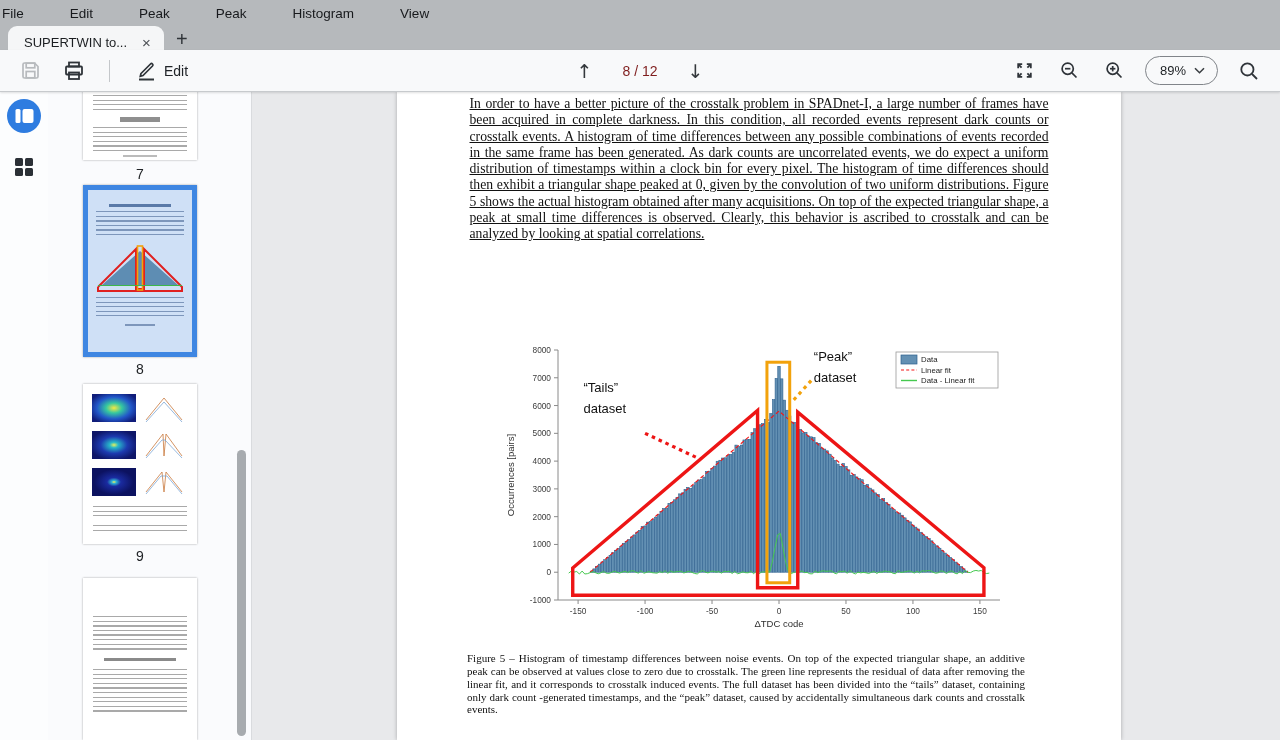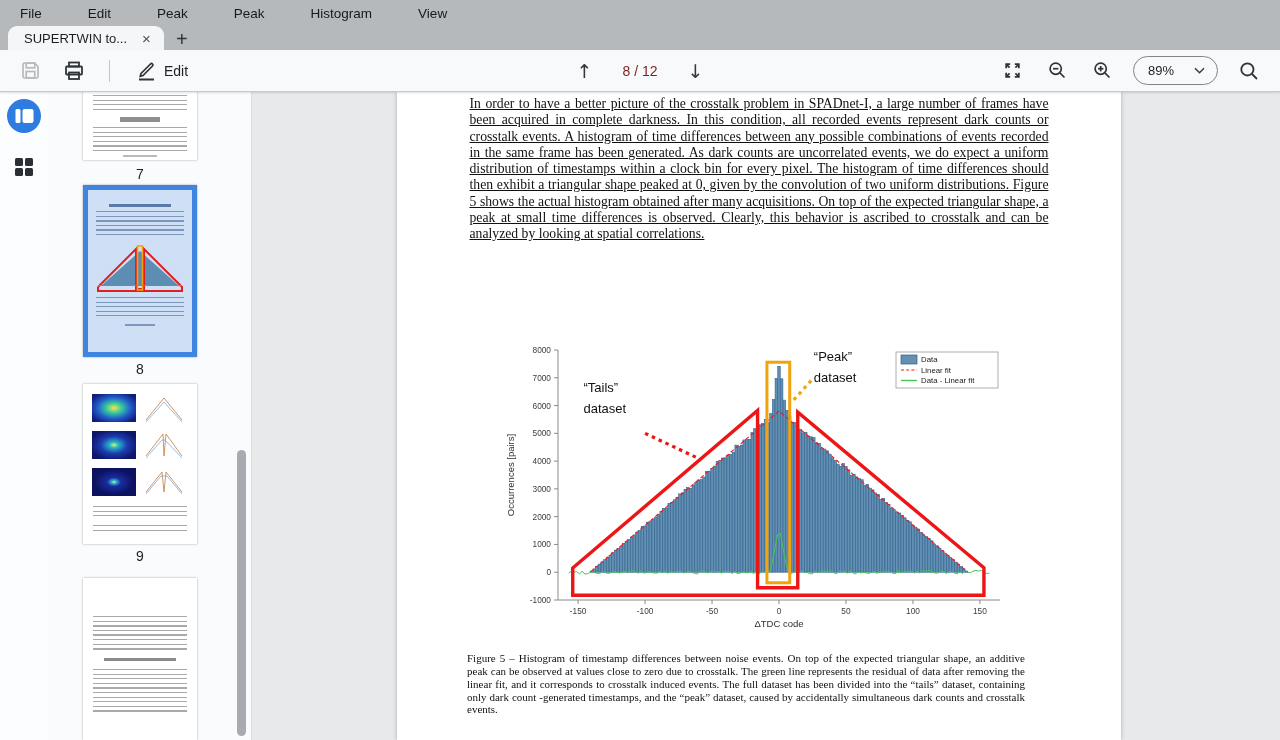--- a/index.html
+++ b/index.html
@@ -1,41 +1,41 @@
 <!DOCTYPE html>
 <html><head>
 <meta charset="utf-8">
 <style>
   * { margin:0; padding:0; box-sizing:border-box; }
   html,body { width:1280px; height:740px; overflow:hidden; }
   body { font-family:"Liberation Sans", sans-serif; background:#e8e9eb; }
   .app { width:1280px; height:740px; display:flex; flex-direction:column; }
 
   
-  .menubar { height:26px; background:#b6b9bc; display:flex; align-items:center; padding-left:20px; gap:46px; flex:none; }
+  .menubar { height:26px; background:#b6b9bc; display:flex; align-items:center; padding-left:2px; gap:46px; flex:none; }
   .menu-item { font-size:13.5px; color:#17191c; cursor:default; }
 
   
   .tabbar { height:24px; background:#b6b9bc; display:flex; align-items:flex-end; padding-left:8px; flex:none; }
-  .tab { height:24px; background:#f5f6f7; border-radius:9px 9px 0 0; display:flex; align-items:center; padding:0 4px 0 16px; min-width:156px; }
+  .tab { height:24px; background:#f5f6f7; border-radius:9px 9px 0 0; display:flex; align-items:flex-end; padding:0 4px 0 16px; min-width:156px; }
   .tab-title { font-size:13px; color:#1b1e21; margin-right:12px; white-space:nowrap; }
   .tab-close { font-size:15px; color:#4c5055; line-height:1; padding:0 3px; }
   .newtab { font-size:20px; color:#2f3338; margin:0 0 1px 12px; line-height:1; }
 
   
   .toolbar { height:42px; background:#f8f9fa; border-bottom:1px solid #c7cacd; box-shadow:0 1px 2px rgba(0,0,0,.12); display:flex; align-items:center; flex:none; position:relative; z-index:5; }
   .tb-left { display:flex; align-items:center; gap:14px; padding-left:16px; width:420px; }
   .tb-center { display:flex; align-items:center; gap:26px; margin:0 auto; }
   .tb-right { display:flex; align-items:center; gap:16px; padding-right:16px; width:420px; justify-content:flex-end; }
   .tb-btn { background:none; border:none; display:flex; align-items:center; justify-content:center; padding:4px; cursor:pointer; }
   .tb-sep { width:1px; height:22px; background:#c4c7ca; margin:0 6px; }
   .edit-label { font-size:14px; color:#202428; margin-left:6px; }
   .nav-arrow { font-size:19px; color:#34383c; font-family:"DejaVu Sans", sans-serif; }
   .page-indicator { font-size:14px; color:#7f1d1d; }
-  .zoom-pill { border:1.5px solid #808489; border-radius:15px; background:#f8f9fa; height:29px; padding:0 12px 0 14px; display:flex; align-items:center; gap:20px; cursor:pointer; }
+  .zoom-pill { border:1.5px solid #808489; border-radius:15px; background:#f8f9fa; height:29px; padding:0 12px 0 14px; display:flex; align-items:center; gap:8px; cursor:pointer; }
   .zoom-pill span { font-size:13px; color:#1d2124; }
 
   
   .content { flex:1; display:flex; min-height:0; }
   .rail { width:48px; background:#fcfdfe; flex:none; display:flex; flex-direction:column; align-items:center; padding-top:7px; }
   .rail-circle { width:34px; height:34px; border-radius:50%; background:#2e7ce0; border:none; display:flex; align-items:center; justify-content:center; cursor:pointer; }
   .rail-grid { background:none; border:none; margin-top:24px; cursor:pointer; }
 
   .thumbs { width:204px; background:#fafbfd; border-right:1px solid #d9dbde; flex:none; position:relative; }
   .thumb { position:absolute; left:35px; width:114px; background:#fff; box-shadow:0 0 2px rgba(0,0,0,.35); cursor:pointer; overflow:hidden; }

